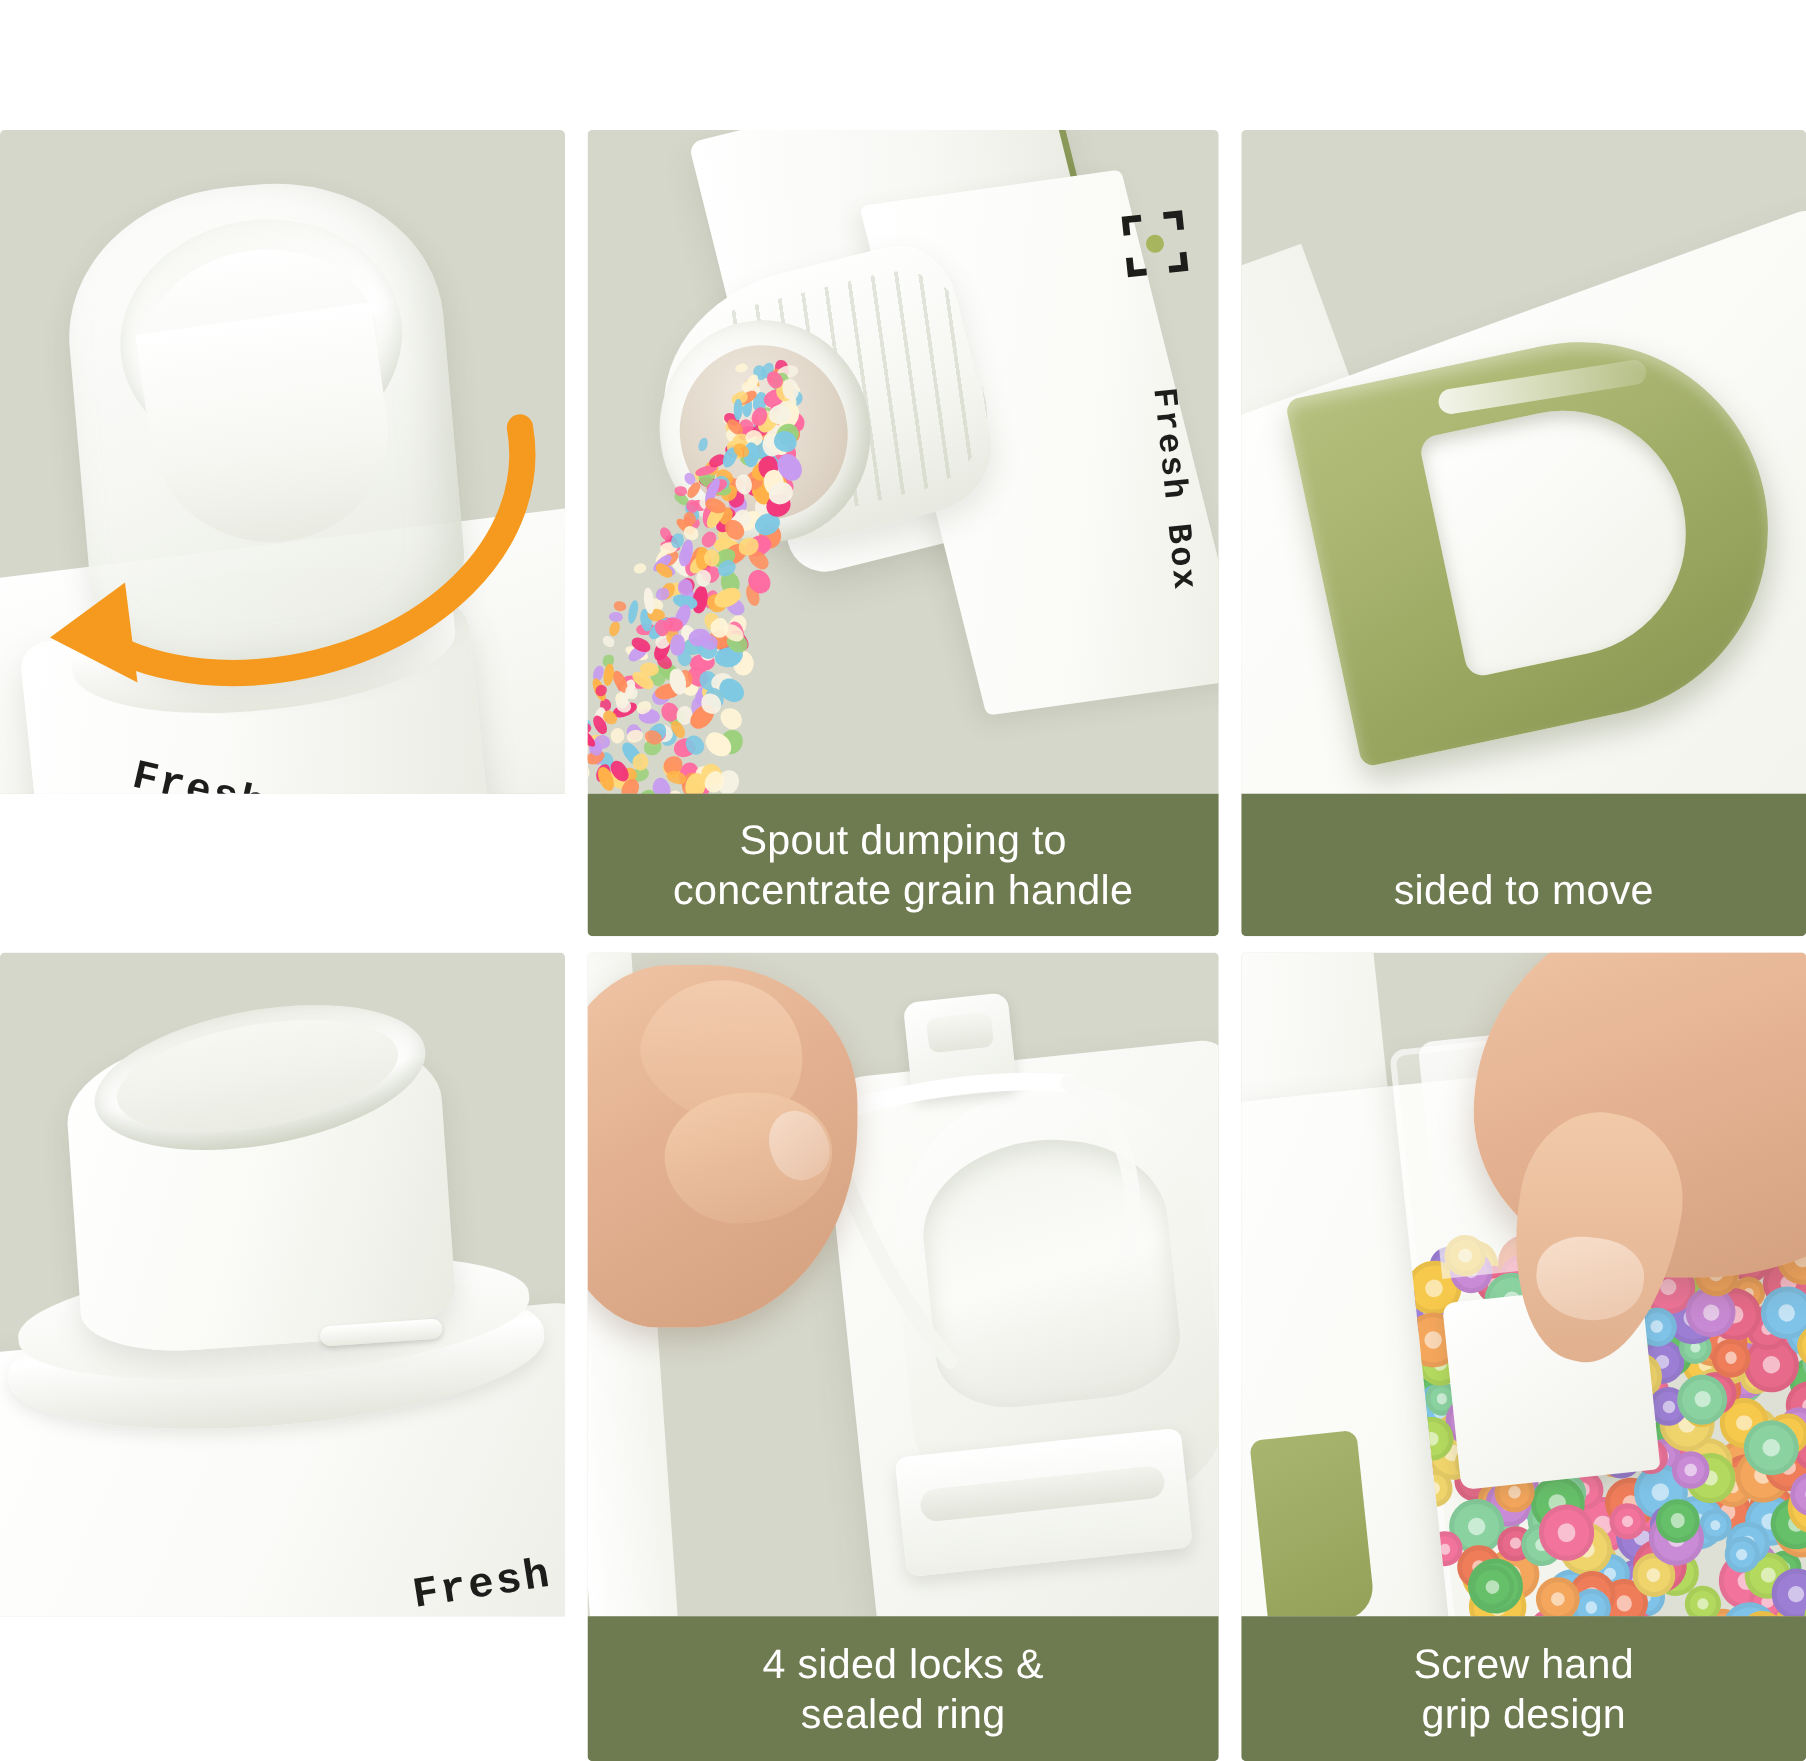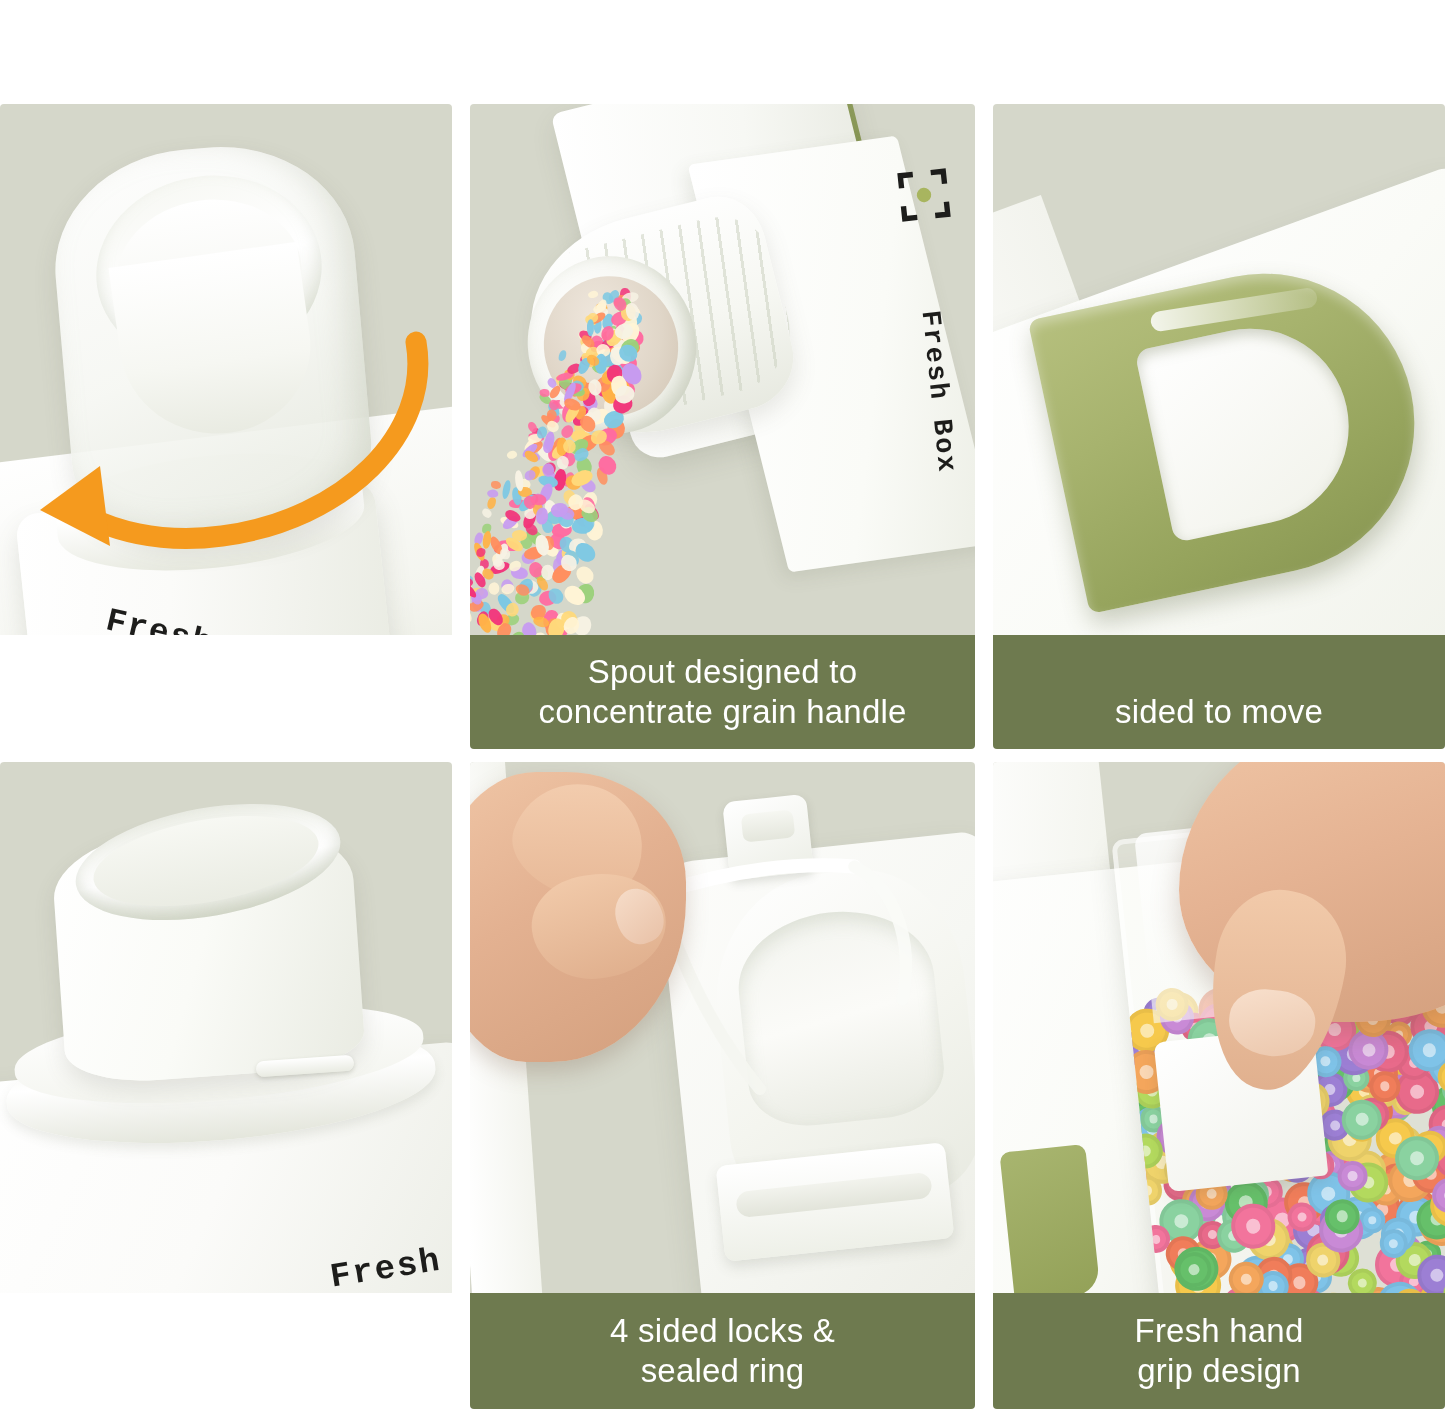--- a/index.html
+++ b/index.html
@@ -778,21 +778,21 @@
           <path d="M6 20 L6 6 L20 6" fill="none" stroke="#1d1d1b" stroke-width="6"></path>
           <path d="M40 6 L54 6 L54 20" fill="none" stroke="#1d1d1b" stroke-width="6"></path>
           <path d="M6 40 L6 54 L20 54" fill="none" stroke="#1d1d1b" stroke-width="6"></path>
           <path d="M40 54 L54 54 L54 40" fill="none" stroke="#1d1d1b" stroke-width="6"></path>
           <circle cx="30" cy="30" r="8" fill="#a8b55f"></circle>
         </svg>
         <div class="p2-brand">Fresh Box</div>
       </div>
       <div class="caption">
         <span>
-          <span>Spout designed to</span><br>
+          <span>Spout dumping to</span><br>
           <span>concentrate grain handle</span>
         </span>
       </div>
     </div>
 
     <div class="cell r1">
       <div class="photo">
         <div class="p3-edge"></div>
         <div class="p3-lid"></div>
         <div class="p3-tab"></div>
@@ -1123,20 +1123,20 @@
         </div>
         <div class="p6-clear-top"></div>
         <div class="p6-cover"></div>
         <div class="p6-hand"></div>
         <div class="p6-thumb"></div>
         <div class="p6-nail"></div>
 
       </div>
       <div class="caption">
         <span>
-          <span>Fresh hand</span><br>
+          <span>Screw hand</span><br>
           <span>grip design</span>
         </span>
       </div>
     </div>
 
   </div>
 </div>
 
 </body></html>

